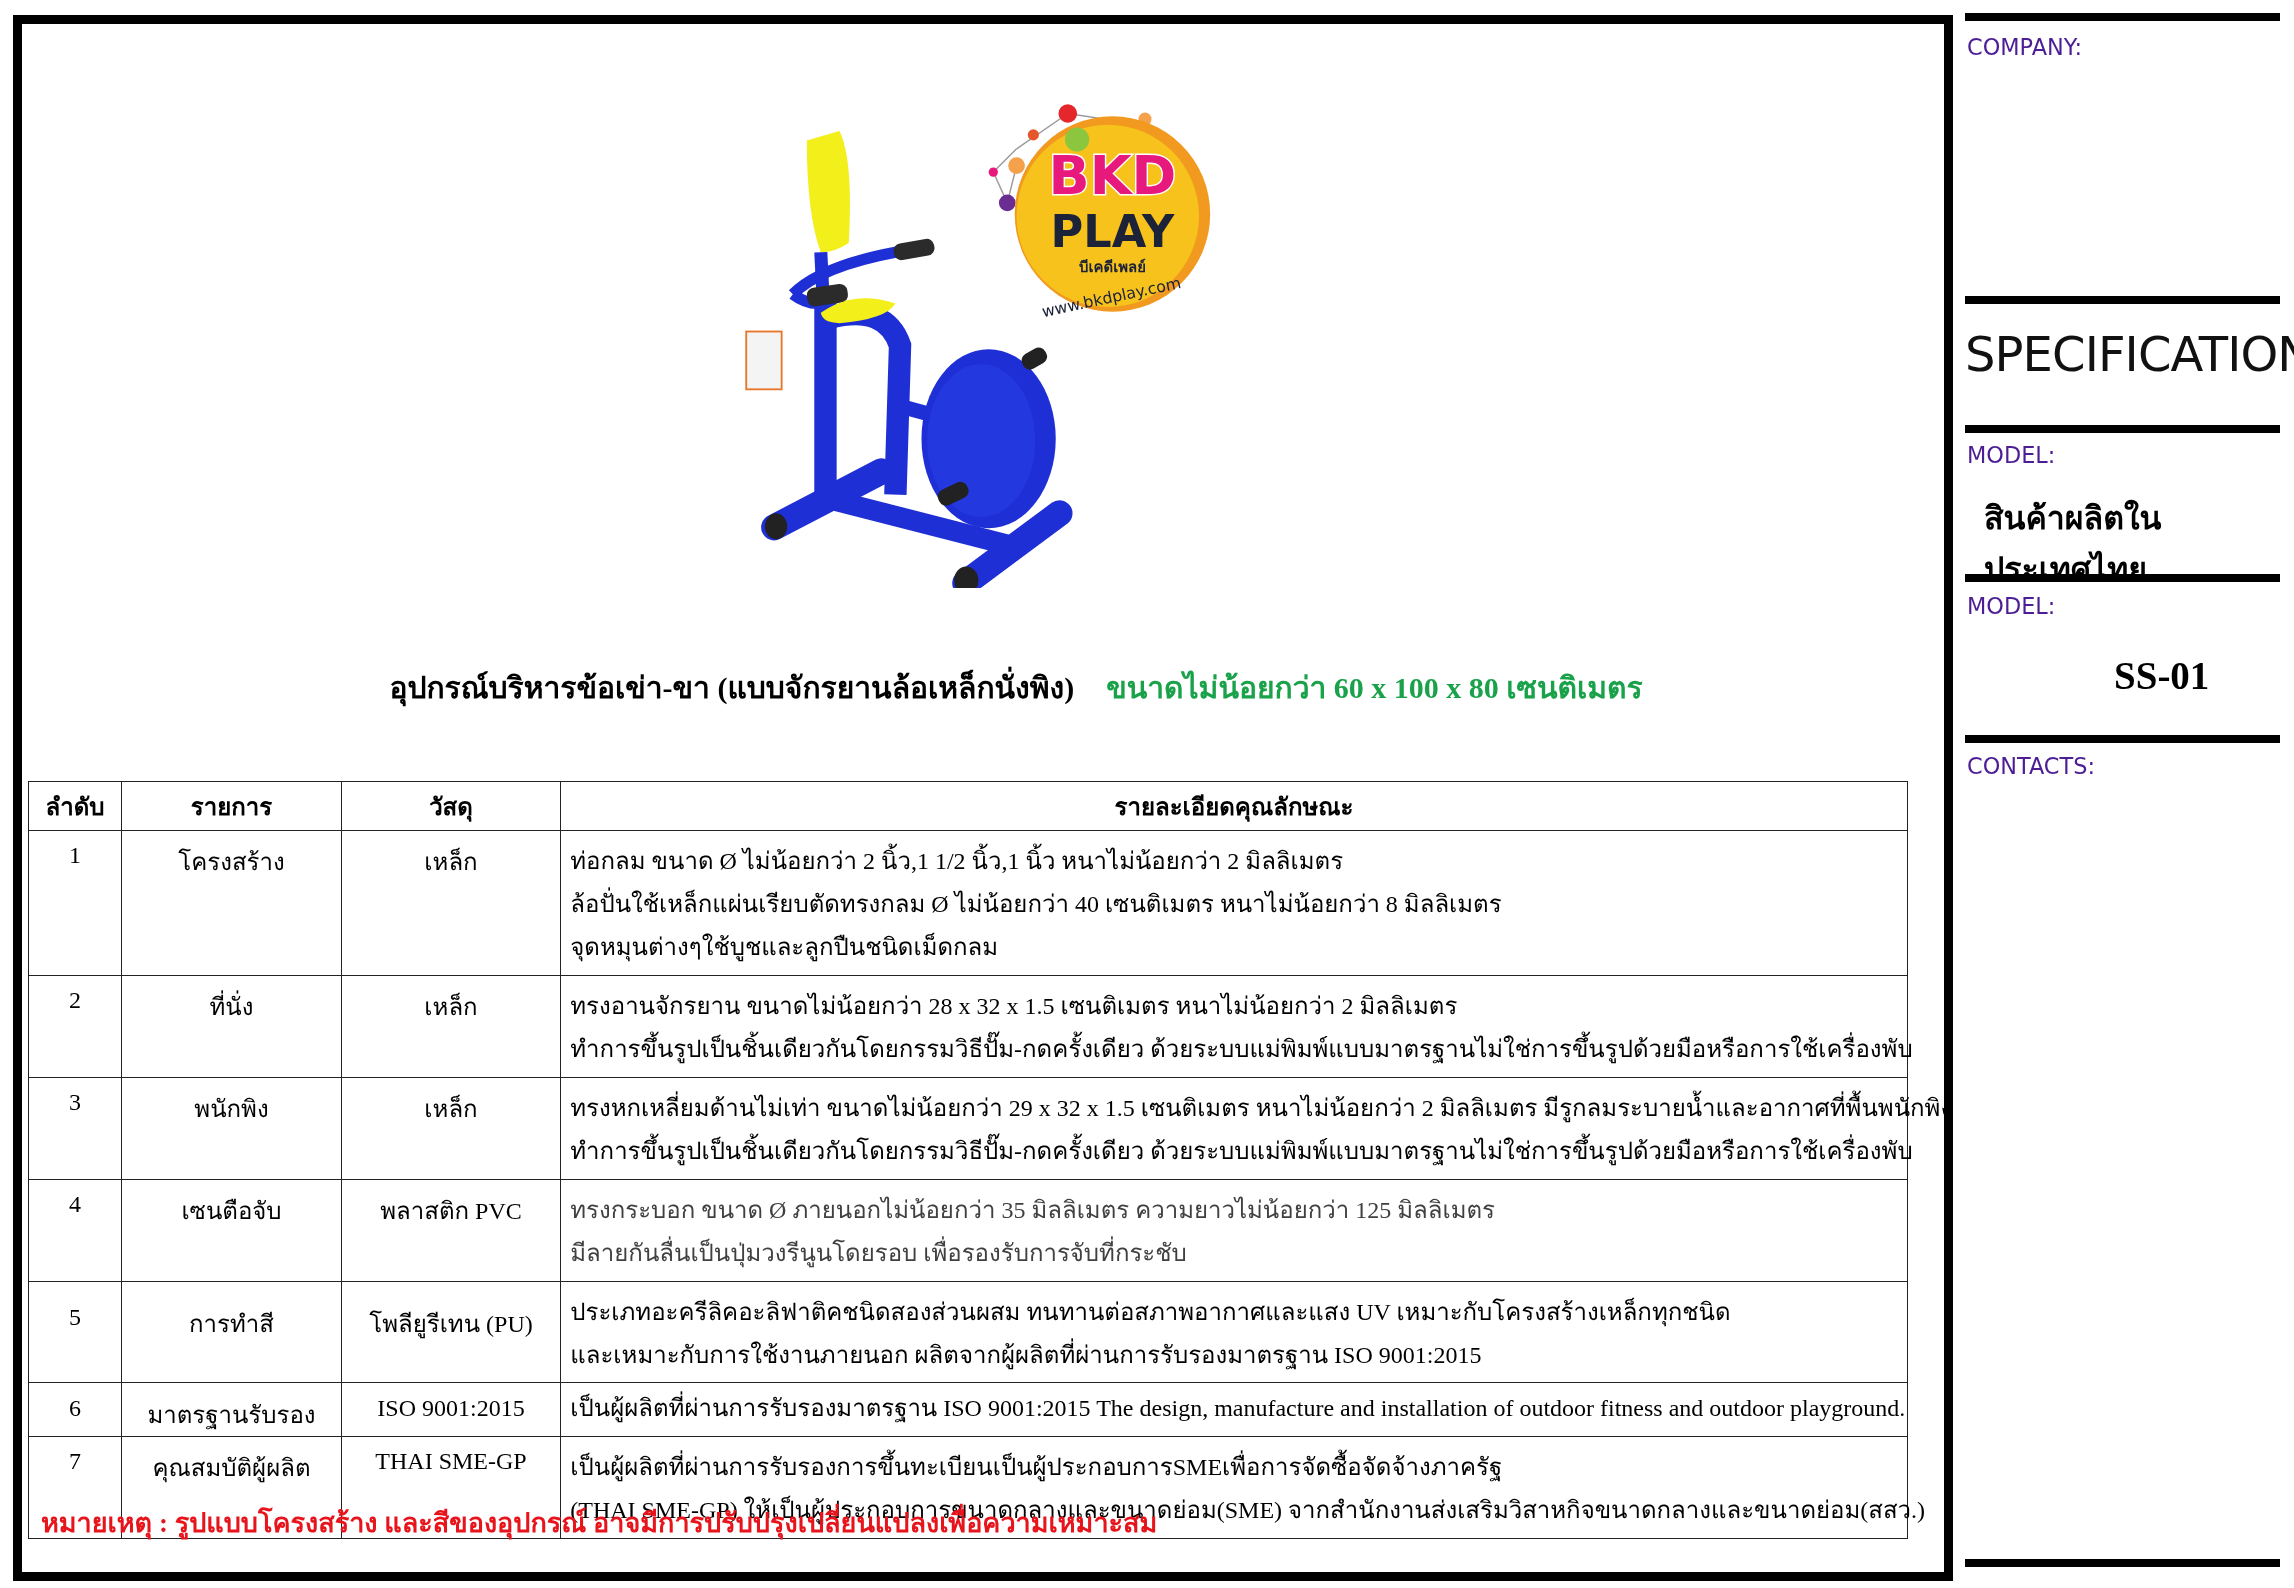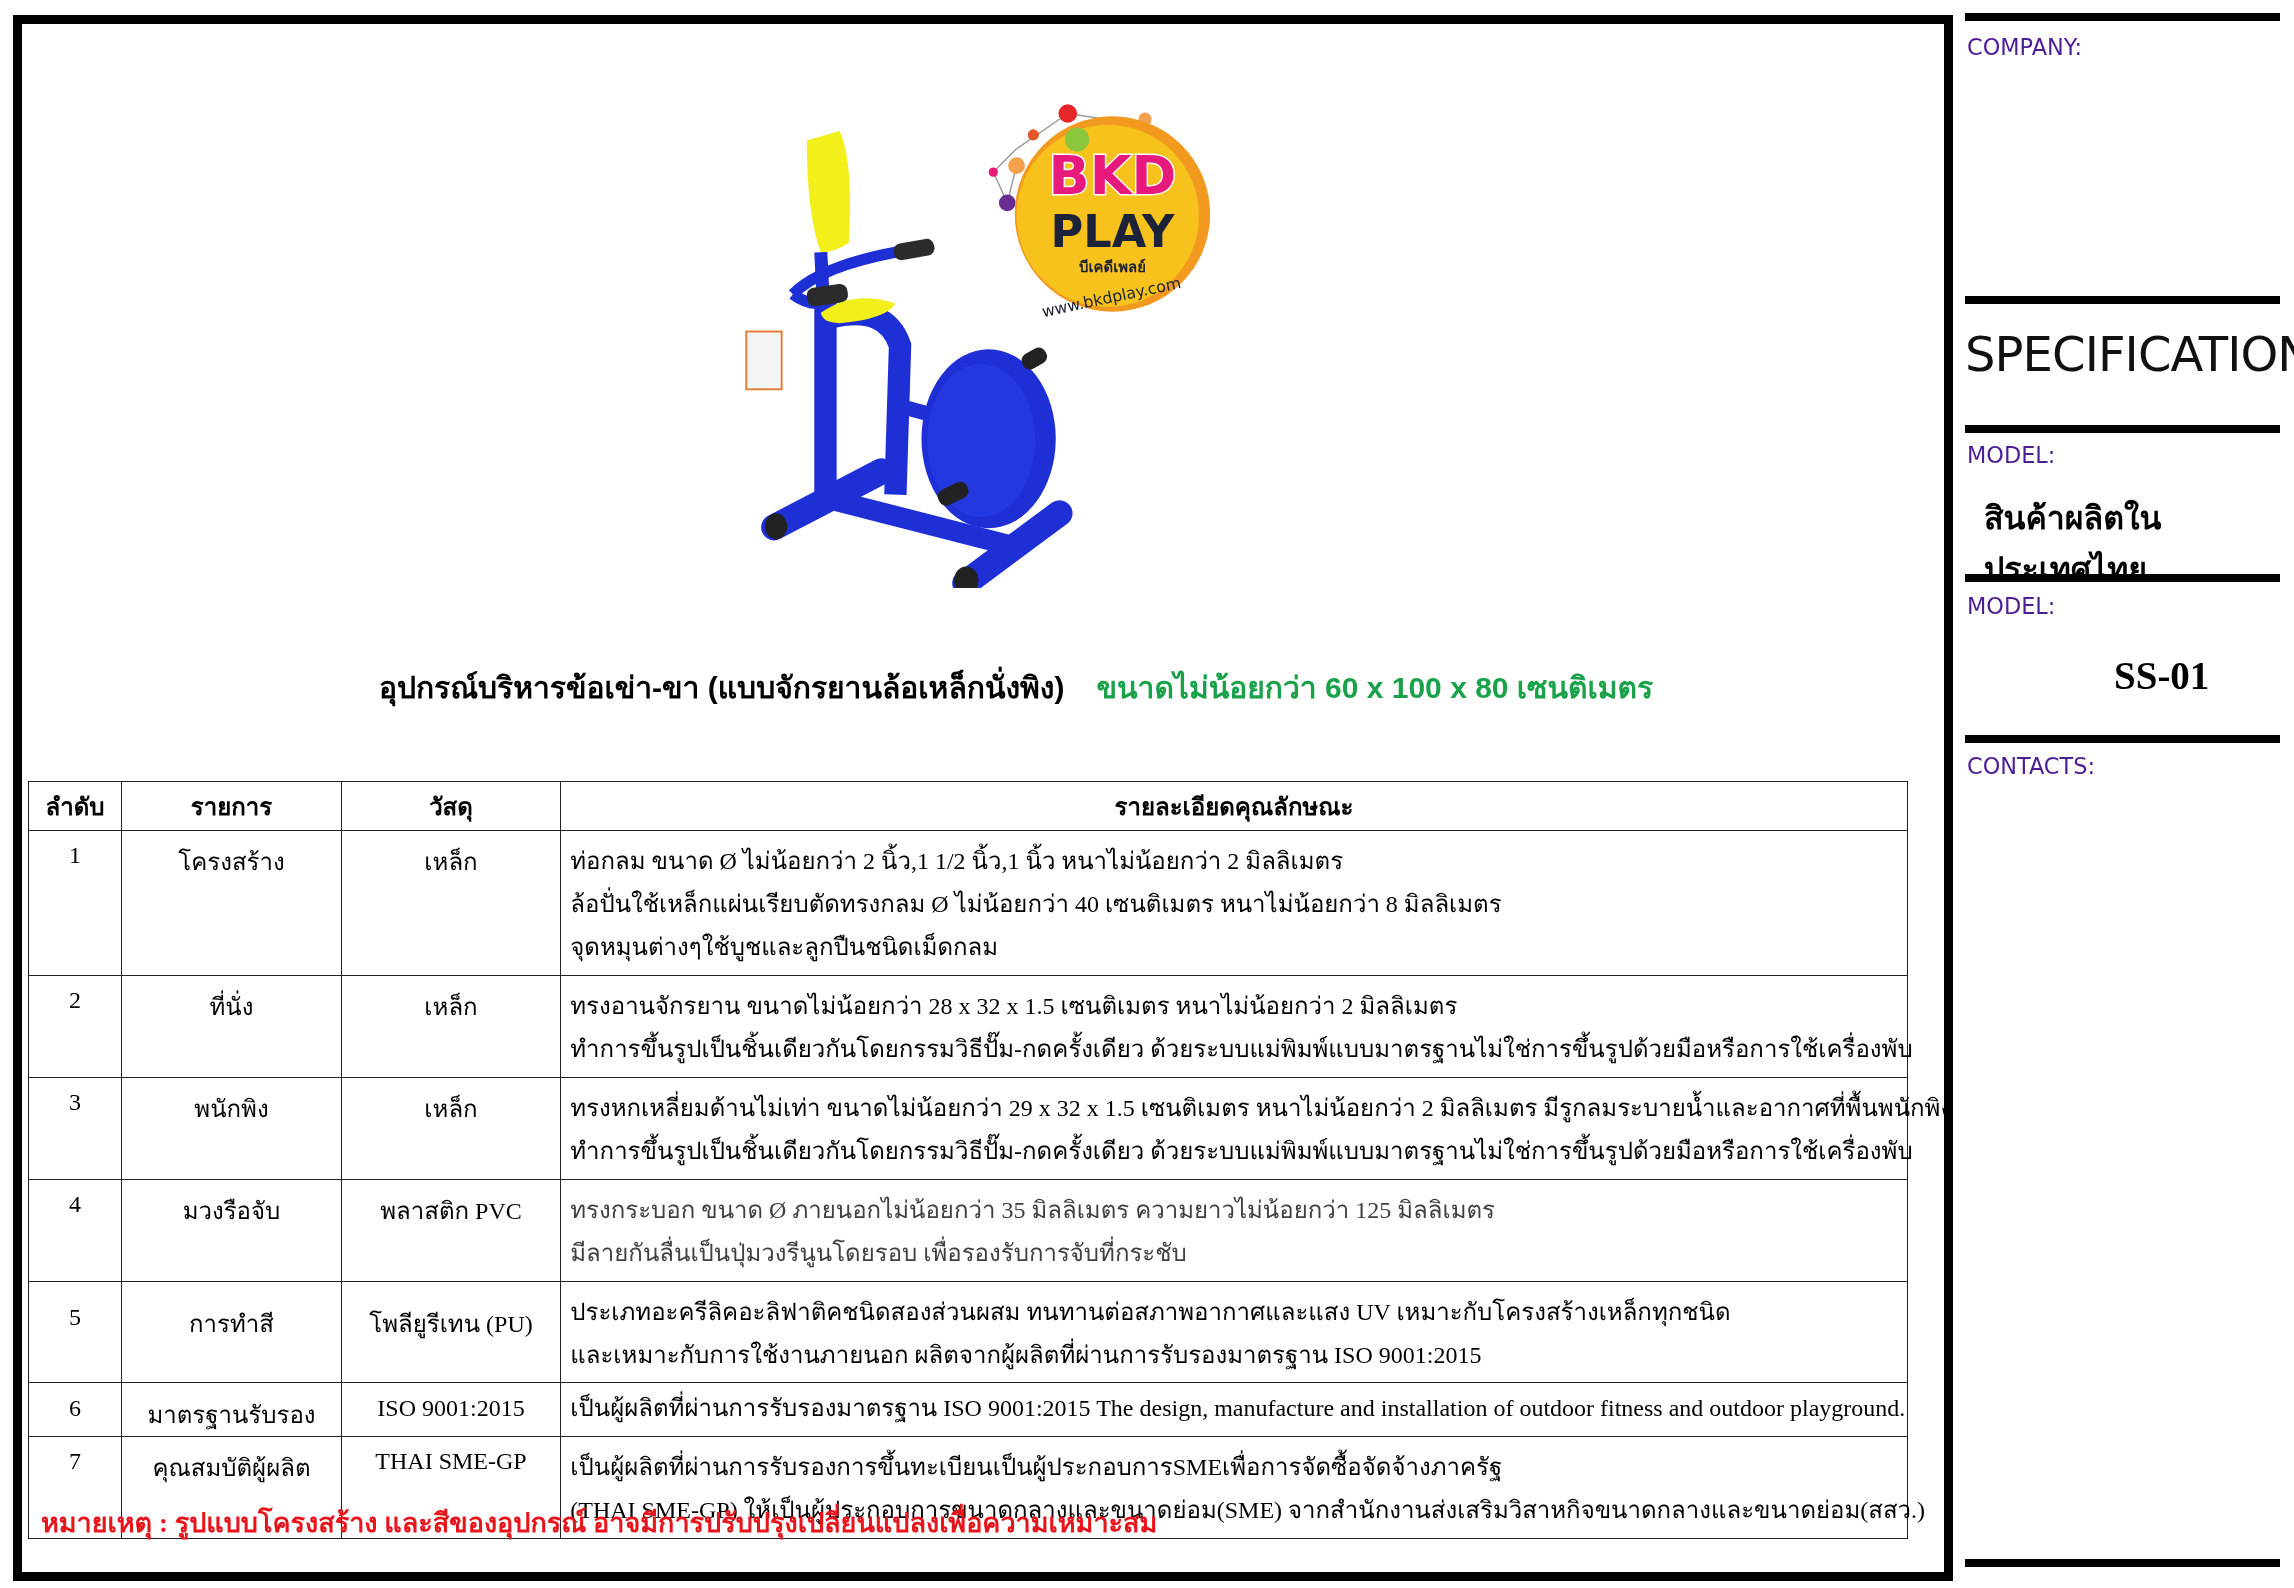--- a/index.html
+++ b/index.html
@@ -10,21 +10,21 @@
   .rp-line { position:absolute; left:1965px; width:315px; height:8.4px; background:#000; }
   .rp-label { position:absolute; left:1967px; font-family:"DejaVu Sans", sans-serif; color:#4c1d95; font-size:22.4px; letter-spacing:0px; }
   .rp-spec { position:absolute; left:1965px; font-family:"DejaVu Sans", sans-serif; font-size:48px; color:#111; letter-spacing:-0.9px; }
   .rp-type { position:absolute; left:1984px; width:296px; font-family:"Liberation Serif", serif; font-weight:bold; font-size:32px; }
   .rp-model { position:absolute; left:2114px; font-family:"Liberation Serif", serif; font-weight:bold; font-size:39px; }
 
   
   .product { position:absolute; left:653px; top:103px; width:578px; height:485px; }
   .logo { position:absolute; left:979px; top:93px; width:252px; height:242px; }
 
-  .title { position:absolute; top:664px; left:0; width:2032px; text-align:center; font-size:30px; font-weight:bold; font-family:Liberation Sans, sans-serif; white-space:nowrap; }
+  .title { position:absolute; top:664px; left:0; width:2032px; text-align:center; font-size:30px; font-weight:bold; font-family:Liberation Serif, serif; white-space:nowrap; }
   .title .green { color:#1aa24a; margin-left:32px; }
 
   table.spec { position:absolute; left:28px; top:781px; width:1879px; border-collapse:collapse; table-layout:fixed; font-size:24px; }
   table.spec th, table.spec td { border:1.9px solid #222; vertical-align:top; padding:0; }
   table.spec th { height:48px; font-weight:bold; font-size:24px; text-align:center; vertical-align:middle; }
   table.spec td.c { text-align:center; padding-top:11.2px; }
   table.spec td.d { padding:9.3px 9.3px 5.6px 9.3px; line-height:43px; }
   .line { display:block; white-space:nowrap; }
   .green-text { color:#404040; }
   .note { position:absolute; left:41px; top:1501px; font-size:27px; font-weight:bold; color:#e8141c; white-space:nowrap; }
@@ -154,21 +154,21 @@
       <td class="c">3</td>
       <td class="c">พนักพิง</td>
       <td class="c">เหล็ก</td>
       <td class="d">
         <span class="line">ทรงหกเหลี่ยมด้านไม่เท่า ขนาดไม่น้อยกว่า 29 x 32 x 1.5 เซนติเมตร หนาไม่น้อยกว่า 2 มิลลิเมตร มีรูกลมระบายน้ำและอากาศที่พื้นพนักพิง</span>
         <span class="line">ทำการขึ้นรูปเป็นชิ้นเดียวกันโดยกรรมวิธีปั๊ม-กดครั้งเดียว ด้วยระบบแม่พิมพ์แบบมาตรฐานไม่ใช่การขึ้นรูปด้วยมือหรือการใช้เครื่องพับ</span>
       </td>
     </tr>
     <tr style="height:94px">
       <td class="c">4</td>
-      <td class="c">มวงรือจับ</td>
+      <td class="c">เซนตือจับ</td>
       <td class="c">พลาสติก PVC</td>
       <td class="d green-text">
         <span class="line">ทรงกระบอก ขนาด Ø ภายนอกไม่น้อยกว่า 35 มิลลิเมตร ความยาวไม่น้อยกว่า 125 มิลลิเมตร</span>
         <span class="line">มีลายกันลื่นเป็นปุ่มวงรีนูนโดยรอบ เพื่อรองรับการจับที่กระชับ</span>
       </td>
     </tr>
     <tr style="height:99px">
       <td class="c" style="padding-top:22.4px">5</td>
       <td class="c" style="padding-top:22px">การทำสี</td>
       <td class="c" style="padding-top:22.4px">โพลียูรีเทน (PU)</td>

